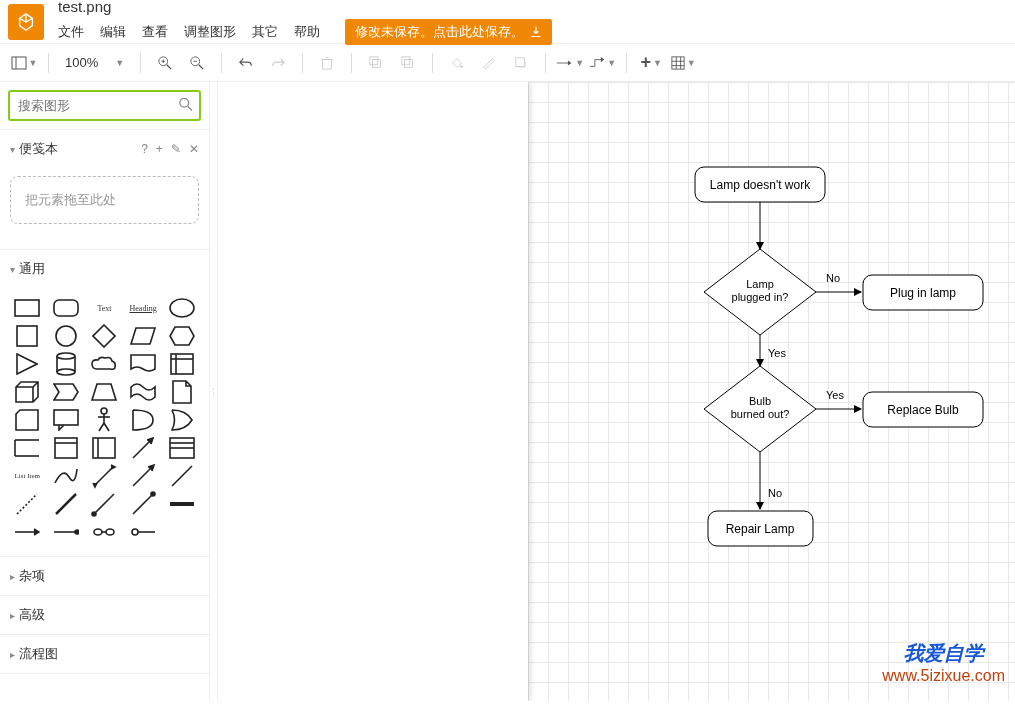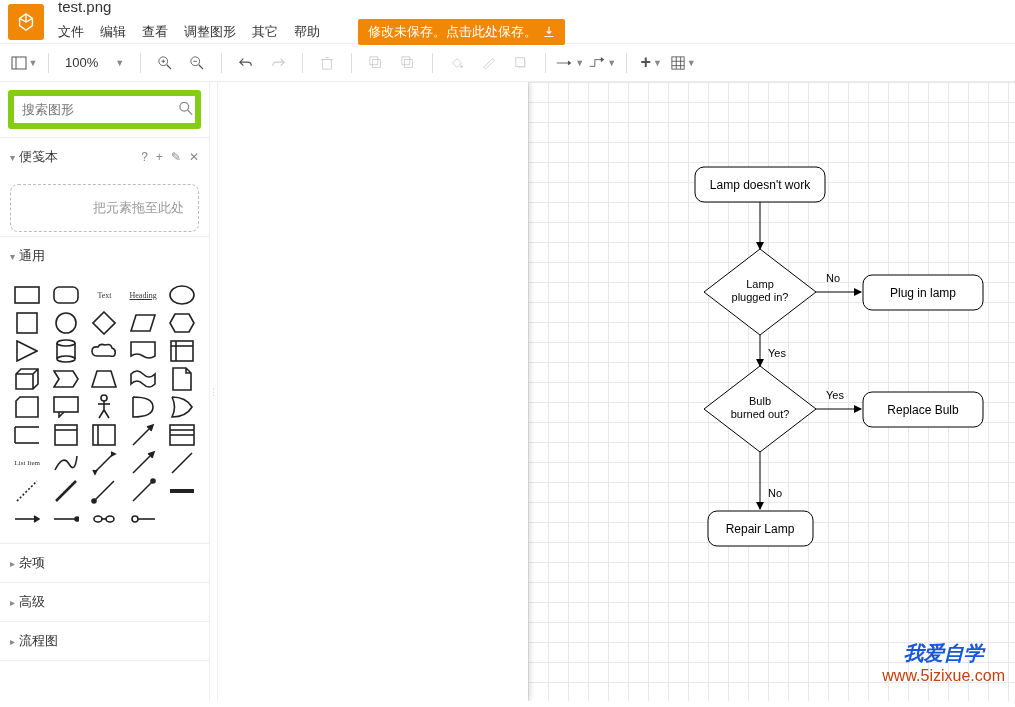--- a/index.html
+++ b/index.html
@@ -5,45 +5,45 @@
 * { box-sizing: border-box; margin: 0; padding: 0; font-family: Arial, "Microsoft YaHei", sans-serif; }
 body { width: 1015px; height: 707px; overflow: hidden; background: #fff; font-size: 13px; color: #333; }
 
 
 .header { display: flex; align-items: center; height: 44px; padding: 4px 8px; border-bottom: 1px solid #eee; }
 .logo { width: 36px; height: 36px; background: #f08705; border-radius: 3px; display: flex; align-items: center; justify-content: center; margin-right: 14px; }
 .title-menu { display: flex; flex-direction: column; }
 .filename { font-size: 15px; font-weight: 400; margin-bottom: 4px; }
 .menubar { display: flex; gap: 16px; align-items: center; font-size: 13px; }
 .menu-item { cursor: pointer; }
-.save-btn { background: #f08705; color: #fff; padding: 4px 10px; border-radius: 2px; display: flex; align-items: center; gap: 6px; cursor: pointer; margin-left: 22px; }
+.save-btn { background: #f08705; color: #fff; padding: 4px 10px; border-radius: 2px; display: flex; align-items: center; gap: 6px; cursor: pointer; margin-left: 9px; }
 
 
 .toolbar { display: flex; align-items: center; height: 38px; padding: 4px 10px; border-bottom: 1px solid #eee; gap: 4px; }
 .tool-btn { width: 28px; height: 26px; display: flex; align-items: center; justify-content: center; cursor: pointer; color: #555; border-radius: 3px; }
 .tool-sep { width: 1px; height: 20px; background: #ddd; margin: 0 6px; }
 .zoom { display: flex; align-items: center; gap: 15px; padding: 0 6px; cursor: pointer; }
 .caret { font-size: 9px; color: #888; margin-left: 2px; }
 .tool-disabled { opacity: 0.3; }
 
 
 .main { display: flex; height: calc(100% - 88px); }
 
 
 .sidebar { width: 210px; border-right: 1px solid #eee; display: flex; flex-direction: column; background: #fff; }
 .search-box { padding: 8px; border-bottom: 1px solid #eee; }
-.search-input { width: 100%; padding: 6px 28px 6px 8px; border: 6px solid #84cc16; border-radius: 3px; font-size: 13px; }
+.search-input { width: 100%; padding: 6px 28px 6px 8px; border: 2px solid #84cc16; border-radius: 3px; font-size: 13px; }
 .search-wrap { position: relative; }
 .search-icon { position: absolute; right: 8px; top: 50%; transform: translateY(-50%); color: #888; }
 .panel { border-bottom: 1px solid #eee; }
 .panel-header { display: flex; align-items: center; padding: 10px 10px; font-size: 13px; cursor: pointer; }
 .panel-header .chev { font-size: 10px; margin-right: 4px; color: #888; }
 .panel-actions { margin-left: auto; display: flex; gap: 8px; color: #888; }
 .panel-actions span { cursor: pointer; font-size: 12px; }
-.dropzone { margin: 8px 10px 4px; border: 1px dashed #bbb; border-radius: 8px; padding: 14px; text-align: right; color: #999; font-size: 13px; }
+.dropzone { margin: 8px 10px 25px; border: 1px dashed #bbb; border-radius: 8px; padding: 14px; text-align: left; color: #999; font-size: 13px; }
 .shapes-grid { padding: 6px 8px 10px; display: grid; grid-template-columns: repeat(5, 1fr); }
 .shape-cell { height: 28px; display: flex; align-items: center; justify-content: center; cursor: pointer; }
 .shape-cell svg { stroke: #222; stroke-width: 1.6; fill: none; }
 .shape-text { font-size: 8px; font-family: cursive; }
 
 .drag-handle { width: 8px; background: #fff; border-right: 1px solid #eee; display: flex; align-items: center; justify-content: center; cursor: ew-resize; color: #ccc; font-size: 9px; }
 
 
 .canvas-area { flex: 1; position: relative; overflow: hidden; }
 .page-shadow { position: absolute; left: 0; top: 0; width: 310px; height: 100%; background: #fff; box-shadow: 2px 0 6px rgba(0,0,0,0.15); z-index: 2; }

